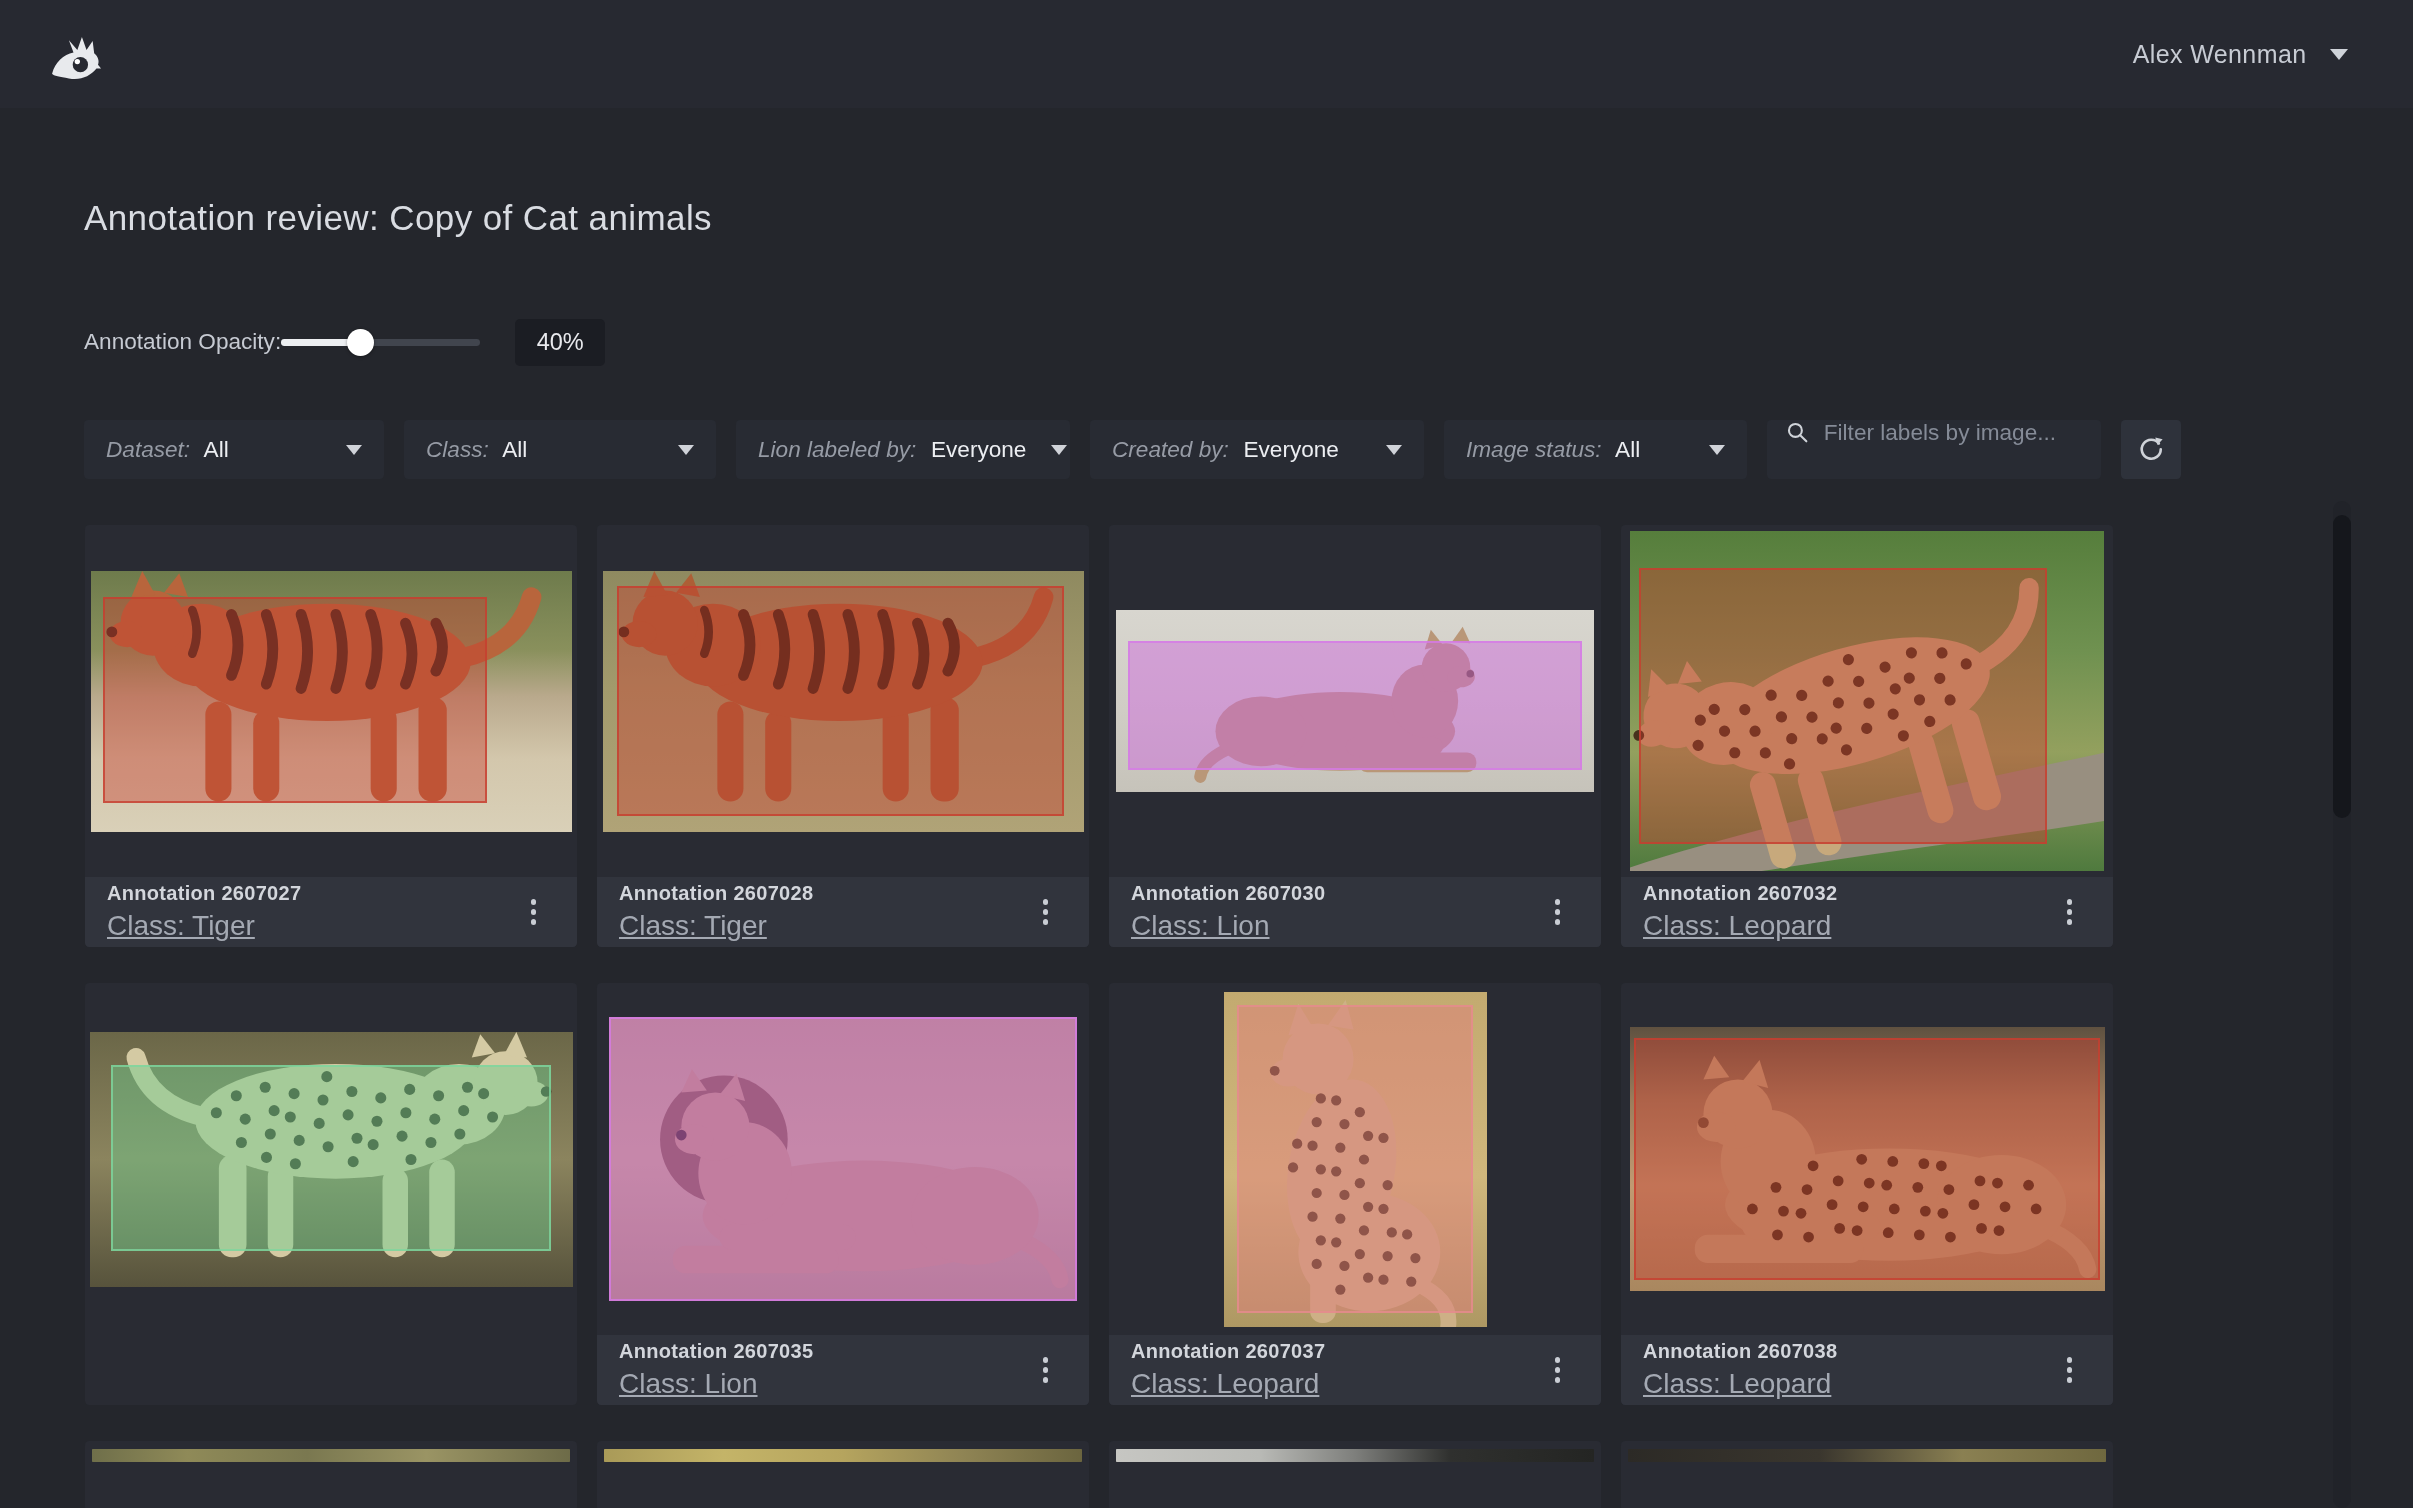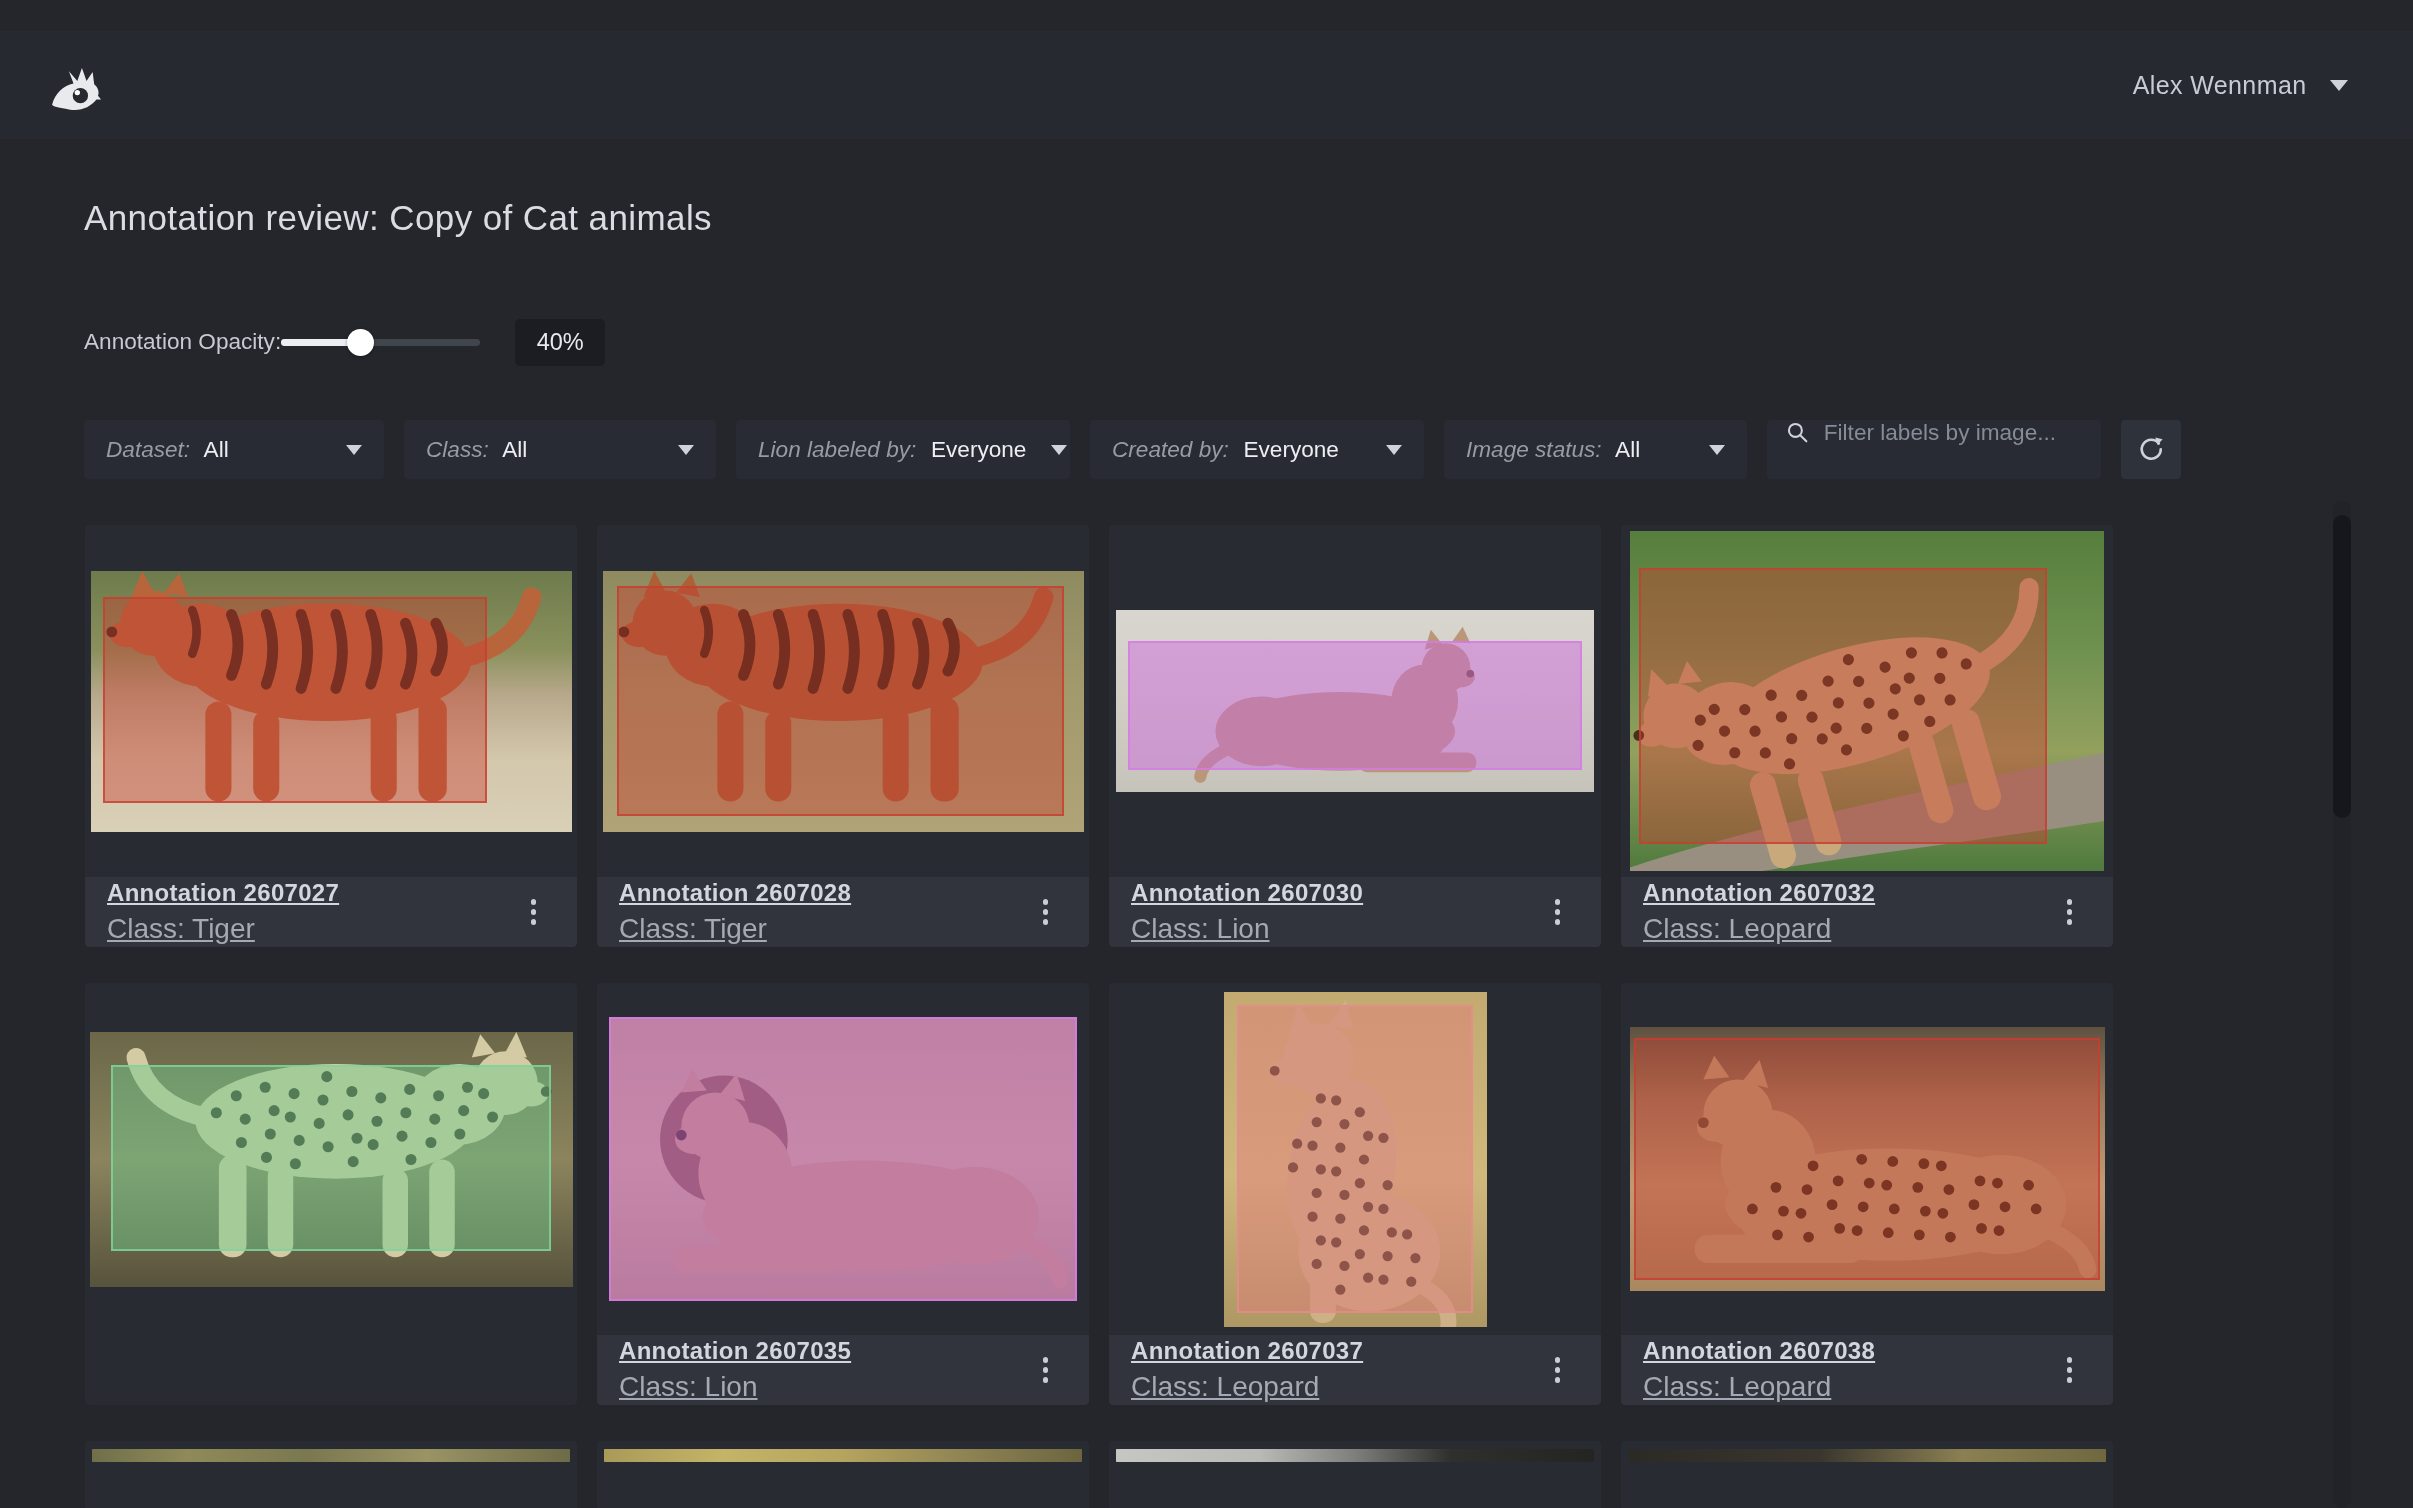--- a/index.html
+++ b/index.html
@@ -8,21 +8,20 @@
     background:#24262c;
     font-family:"Liberation Sans", sans-serif;
     color:#d5d8de;
     overflow:hidden;
     position:relative;
   }
   
   .header {
     position:absolute; top:0; left:0; width:2413px; height:108px;
     background:#272931;
-    margin-top:31px;
   }
   .logo { position:absolute; left:44px; top:34px; width:59px; height:49px; cursor:pointer; }
   .user-menu {
     position:absolute; right:65px; top:0; height:108px;
     display:flex; align-items:center; gap:23.5px; cursor:pointer;
   }
   .user-name { font-size:25px; color:#c7cbd3; letter-spacing:0.4px; }
   .caret { width:0; height:0; border-left:9.2px solid transparent; border-right:9.2px solid transparent; border-top:11px solid #cfd3d9; }
   
   .page-title {
@@ -73,21 +72,21 @@
   }
   .card { background:#292b33; border-radius:4.2px; overflow:hidden; display:flex; flex-direction:column; height:422px; }
   .card-media { height:352px; position:relative; display:flex; align-items:center; justify-content:center; cursor:pointer; }
   .card-img { position:relative; overflow:hidden; }
   .card-img svg.scene { position:absolute; left:0; top:0; width:100%; height:100%; }
   .bbox { position:absolute; }
   .card-footer {
     height:70px; background:#31343d; display:flex; align-items:center; padding:0 22px; position:relative;
   }
   .cap { display:flex; flex-direction:column; gap:5.9px; }
-  .cap-title { font-size:24px; font-weight:700; color:#d3d6dc; letter-spacing:0.3px;text-decoration:underline; }
+  .cap-title { font-size:20px; font-weight:700; color:#d3d6dc; letter-spacing:0.3px; }
   .cap-class { font-size:28px; color:#a4a9b3;text-decoration:underline; }
   .kebab {
     position:absolute; right:28.5px; top:20px; width:30px; height:34px; cursor:pointer;
     display:flex; justify-content:center;
   }
   .kebab i {
     display:block; width:5.9px; height:5.9px; border-radius:50%; background:#c9cdd4; margin-top:1.7px;
     box-shadow:0 10px 0 #c9cdd4, 0 20px 0 #c9cdd4;
   }
   .card-partial { background:#292b33; border-radius:4.2px; height:70px; overflow:hidden; padding:8.4px 6.7px 0; }

